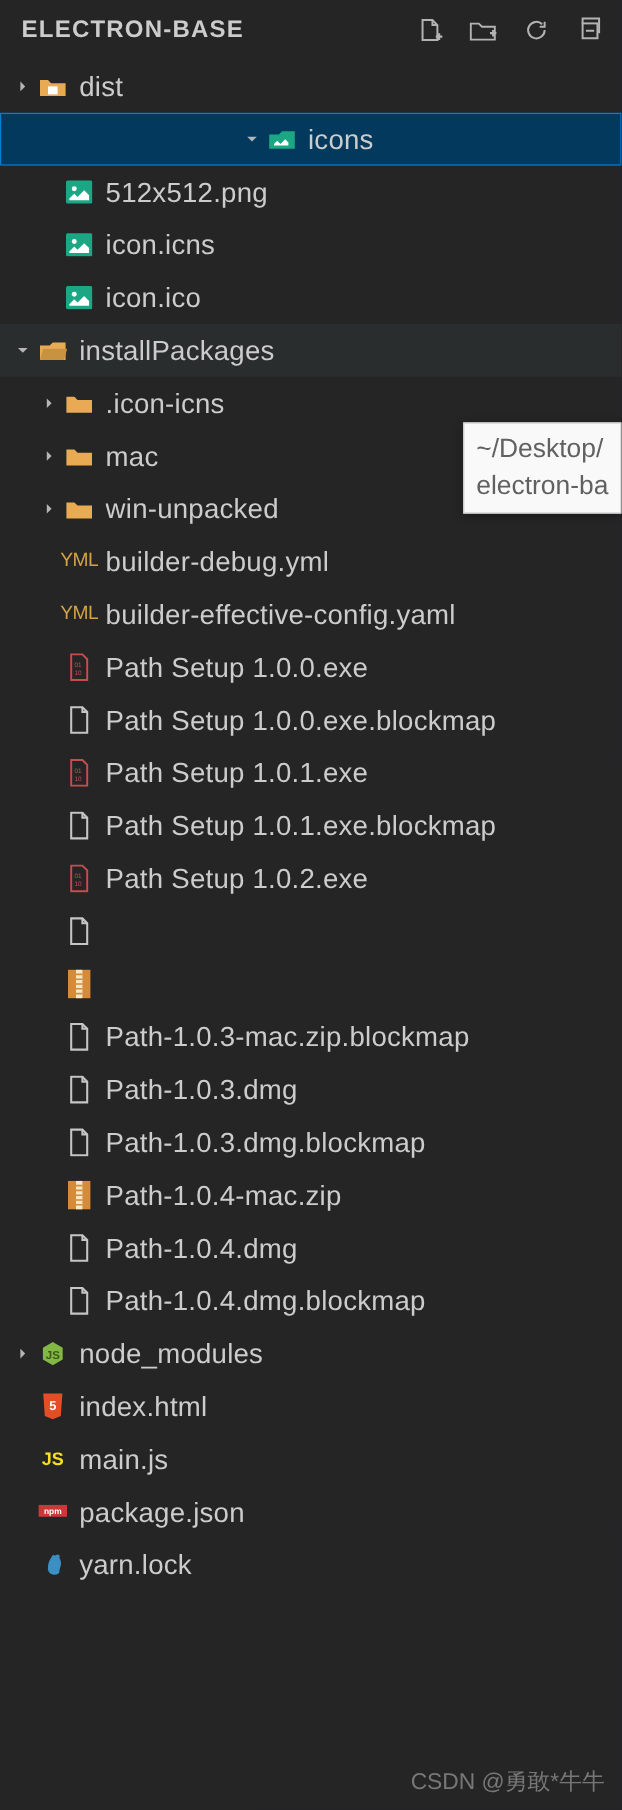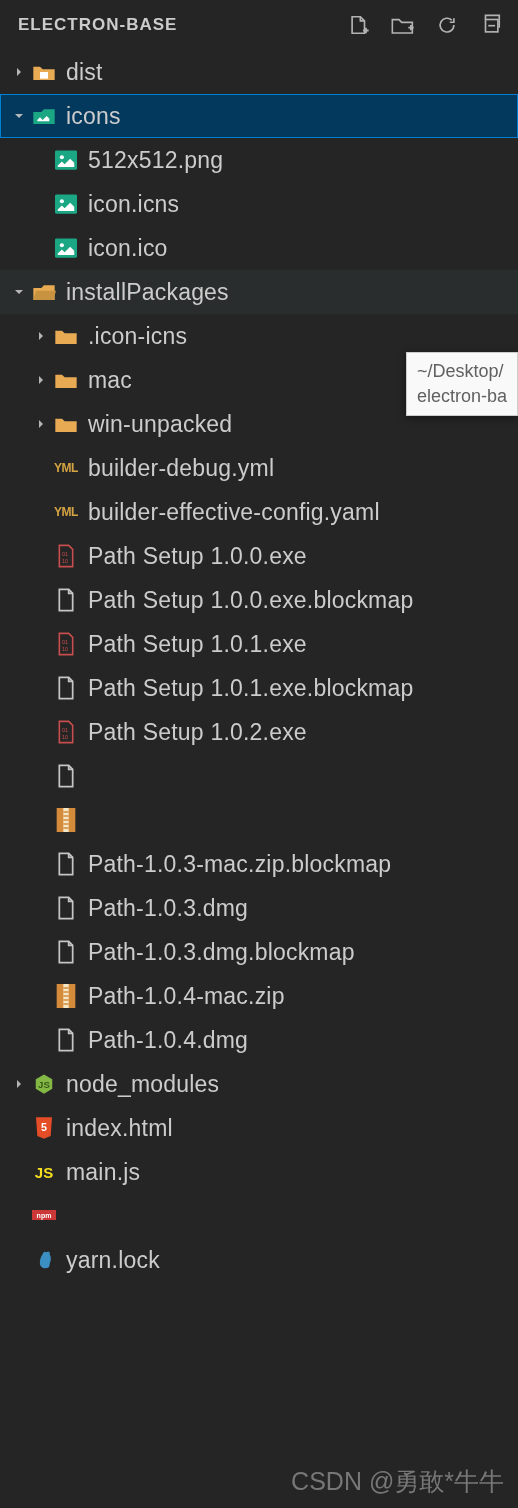--- a/index.html
+++ b/index.html
@@ -13,21 +13,21 @@
     overflow: hidden;
     position: relative;
   }
   .explorer-header {
     display: flex;
     align-items: center;
     justify-content: space-between;
     padding: 12px 14px 12px 18px;
     font-weight: 600;
     letter-spacing: 1px;
-    font-size: 17px;
+    font-size: 20px;
     color: #cccccc;
   }
   .header-actions {
     display: flex;
     gap: 18px;
     opacity: 0.85;
   }
   .header-actions .icon-btn {
     width: 26px;
     height: 26px;
@@ -42,20 +42,21 @@
     align-items: center;
     height: 44px;
     padding-right: 16px;
     cursor: pointer;
     position: relative;
   }
   .tree-row.selected {
     background: #04395e;
     outline: 1px solid #007fd4;
     outline-offset: -1px;
+    justify-content: center;
   }
   .tree-row.hover {
     background: #2a2d2e;
   }
   .chevron {
     width: 26px;
     height: 26px;
     display: flex;
     align-items: center;
     justify-content: center;
@@ -81,34 +82,34 @@
   }
   .indent { flex-shrink: 0; }
   .tooltip {
     position: absolute;
     right: 0;
     top: 352px;
     background: #f9f9f9;
     color: #616161;
     border: 1px solid #ccc;
     padding: 6px 10px;
-    font-size: 18px;
+    font-size: 22px;
     line-height: 1.4;
     box-shadow: 0 2px 8px rgba(0,0,0,0.4);
     max-width: 160px;
     overflow: hidden;
   }
   .watermark {
     position: absolute;
     bottom: 10px;
     right: 14px;
-    font-size: 25px;
+    font-size: 19px;
     color: #777;
   }
-  .c-yaml   { color: #d4a342; font-size: 12px; font-weight: bold; letter-spacing: -0.5px; }
+  .c-yaml   { color: #d4a342; font-size: 16px; font-weight: normal; letter-spacing: -0.5px; }
   .c-js     { color: #f7df1e; font-weight: bold; font-size: 15px; }
 </style>
 </head>
 <body>
 
 <div class="explorer-header">
   <span>ELECTRON-BASE</span>
   <div class="header-actions">
     <span class="icon-btn">
       <svg width="22" height="22" viewBox="0 0 16 16" fill="none" stroke="#ccc" stroke-width="1.2">
@@ -408,20 +409,31 @@
       <span class="chevron empty"></span>
       <span class="file-icon">
         <svg width="20" height="24" viewBox="0 0 14 18">
           <path fill="none" stroke="#c5c5c5" stroke-width="1.3" d="M2 1h7l3 3v13H2z"></path>
           <path fill="none" stroke="#c5c5c5" stroke-width="1.3" d="M9 1v3h3"></path>
         </svg>
       </span>
       <span class="label">Path-1.0.4.dmg</span>
     </div>
     <div class="tree-row">
+      <span class="indent" style="width: 28px;"></span>
+      <span class="chevron empty"></span>
+      <span class="file-icon">
+        <svg width="20" height="24" viewBox="0 0 14 18">
+          <path fill="none" stroke="#c5c5c5" stroke-width="1.3" d="M2 1h7l3 3v13H2z"></path>
+          <path fill="none" stroke="#c5c5c5" stroke-width="1.3" d="M9 1v3h3"></path>
+        </svg>
+      </span>
+      <span class="label">Path-1.0.4.dmg.blockmap</span>
+    </div>
+    <div class="tree-row">
       <span class="indent" style="width: 6px;"></span>
       <span class="chevron">
         <svg width="16" height="16" viewBox="0 0 16 16">
           <path fill="#c5c5c5" d="M6 4l4 4-4 4z"></path>
         </svg>
       </span>
       <span class="file-icon">
         <svg width="22" height="22" viewBox="0 0 16 16">
           <path fill="#83b845" d="M8 1l6 3.5v7L8 15l-6-3.5v-7z"></path>
           <text x="8" y="11" font-size="7" text-anchor="middle" fill="#3a5a1a" font-weight="bold">JS</text>
@@ -450,20 +462,21 @@
     </div>
     <div class="tree-row">
       <span class="indent" style="width: 6px;"></span>
       <span class="chevron empty"></span>
       <span class="file-icon">
         <svg width="24" height="12" viewBox="0 0 24 12">
           <rect width="24" height="10" fill="#cb3837"></rect>
           <text x="12" y="8" font-size="7" text-anchor="middle" fill="#fff" font-weight="bold">npm</text>
         </svg>
       </span>
+      <span class="label">package.json</span>
     </div>
     <div class="tree-row">
       <span class="indent" style="width: 6px;"></span>
       <span class="chevron empty"></span>
       <span class="file-icon">
         <svg width="22" height="22" viewBox="0 0 16 16">
           <path fill="#3b8fc2" d="M8 2c3 0 5 2 5 5 0 2-1 3-1 5 0 1-1 2-3 2-3 0-4-2-4-4 0-3 1-5 3-8z"></path>
           <circle cx="11" cy="3" r="1.2" fill="#3b8fc2"></circle>
         </svg>
       </span>

